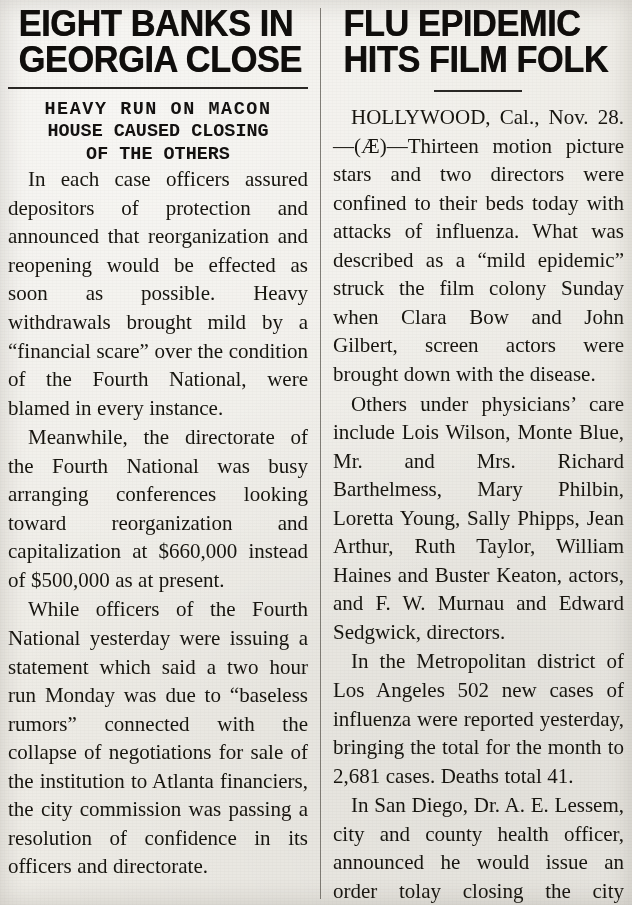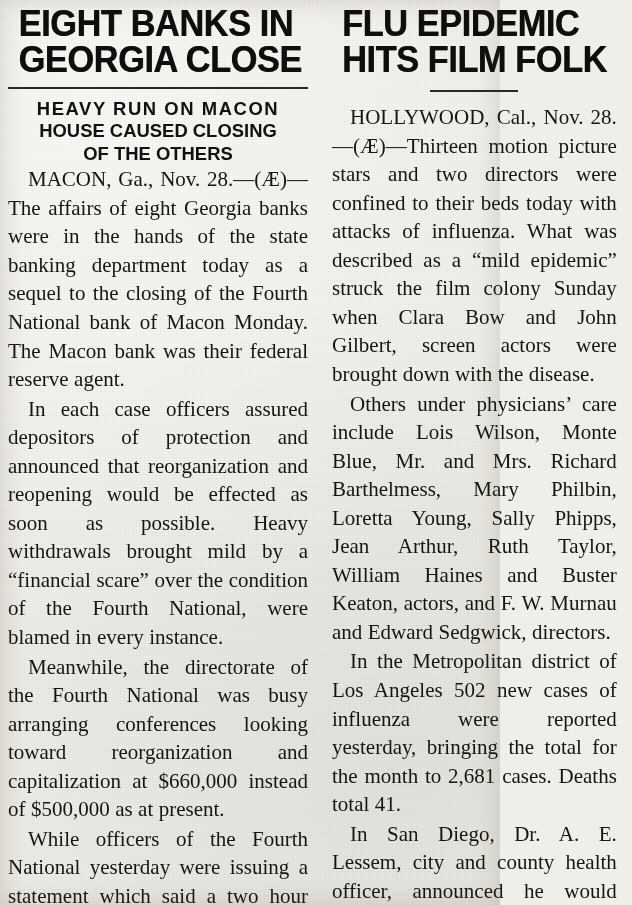--- a/index.html
+++ b/index.html
@@ -9,21 +9,21 @@
   body {
     width: 632px;
     height: 905px;
     background: #efeee9;
     font-family: "Liberation Serif", serif;
     color: #141210;
     overflow: hidden;
   }
   .page {
     position: relative;
-    width: 500px;
+    width: 632px;
     height: 905px;
     background:
       radial-gradient(circle at 18% 12%, rgba(255,255,255,0.55), rgba(255,255,255,0) 60%),
       radial-gradient(circle at 80% 85%, rgba(0,0,0,0.05), rgba(0,0,0,0) 55%),
       #eeece6;
     display: flex;
     box-sizing: border-box;
     padding: 6px 8px 0 8px;
   }
   .col {
@@ -76,21 +76,21 @@
     margin: 10px auto 9px auto;
     width: 100%;
   }
   .rule.short {
     width: 88px;
     height: 2px;
     margin: 13px auto 11px auto;
   }
 
   .subhead {
-    font-family: Liberation Sans, sans-serif;
+    font-family: Liberation Mono, monospace;
     font-weight: bold;
     font-size: 19px;
     line-height: 1.18;
     text-align: center;
     margin: 0;
     color: #131110;
   }
   .subhead .sh-line {
     display: block;
     white-space: nowrap;
@@ -149,21 +149,20 @@
 
     <div class="rule"></div>
 
     <h2 class="subhead">
       <span class="sh-line sh-sp">HEAVY RUN ON MACON</span>
       <span class="sh-line">HOUSE CAUSED CLOSING</span>
       <span class="sh-line">OF THE OTHERS</span>
     </h2>
 
     <div class="body">
-      <p class="first">MACON, Ga., Nov. 28.—(Æ)— The affairs of eight Georgia banks were in the hands of the state banking department today as a sequel to the closing of the Fourth National bank of Macon Monday. The Macon bank was their federal reserve agent.</p>
       <p>In each case officers assured depositors of protection and announced that reorganization and reopening would be effected as soon as possible. Heavy withdrawals brought mild by a “financial scare” over the condition of the Fourth National, were blamed in every instance.</p>
       <p>Meanwhile, the directorate of the Fourth National was busy arranging conferences looking toward reorganization and capitalization at $660,000 instead of $500,000 as at present.</p>
       <p>While officers of the Fourth National yesterday were issuing a statement which said a two hour run Monday was due to “baseless rumors” connected with the collapse of negotiations for sale of the institution to Atlanta financiers, the city commission was passing a resolution of confidence in its officers and directorate.</p>
     </div>
   </div>
 
   <div class="col-divider"></div>
 
   <div class="col col-right">
 

